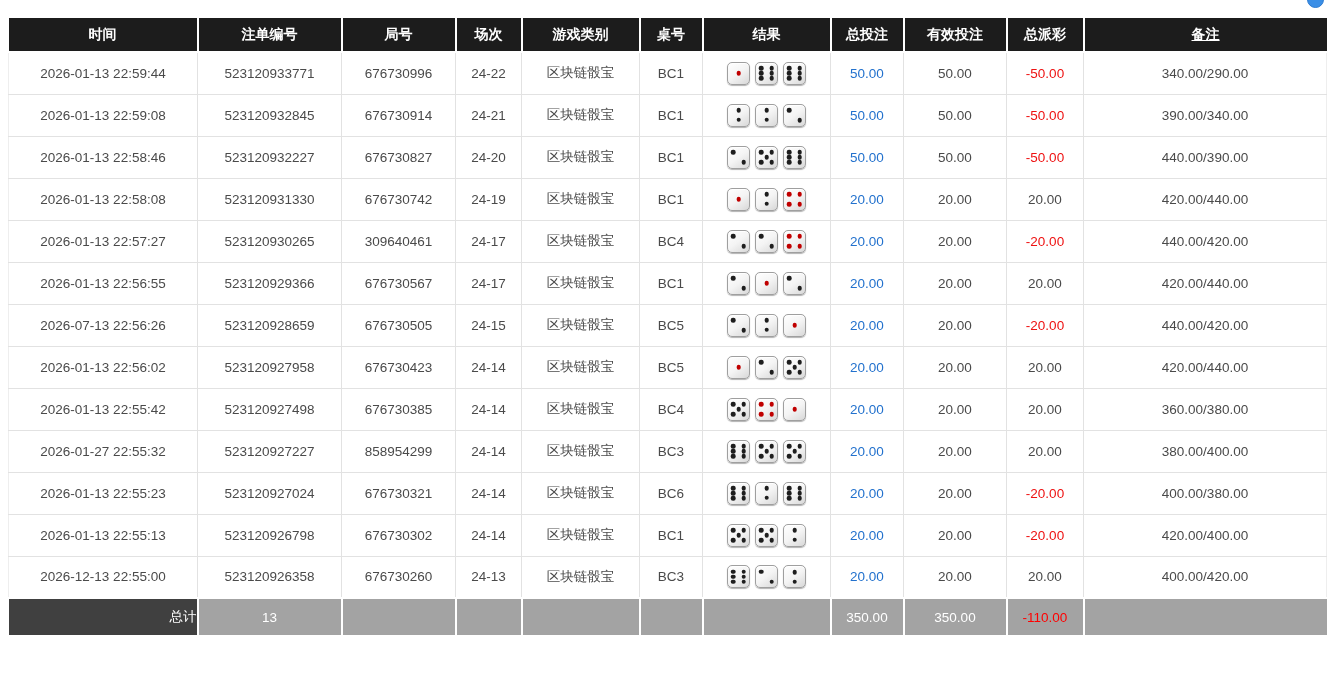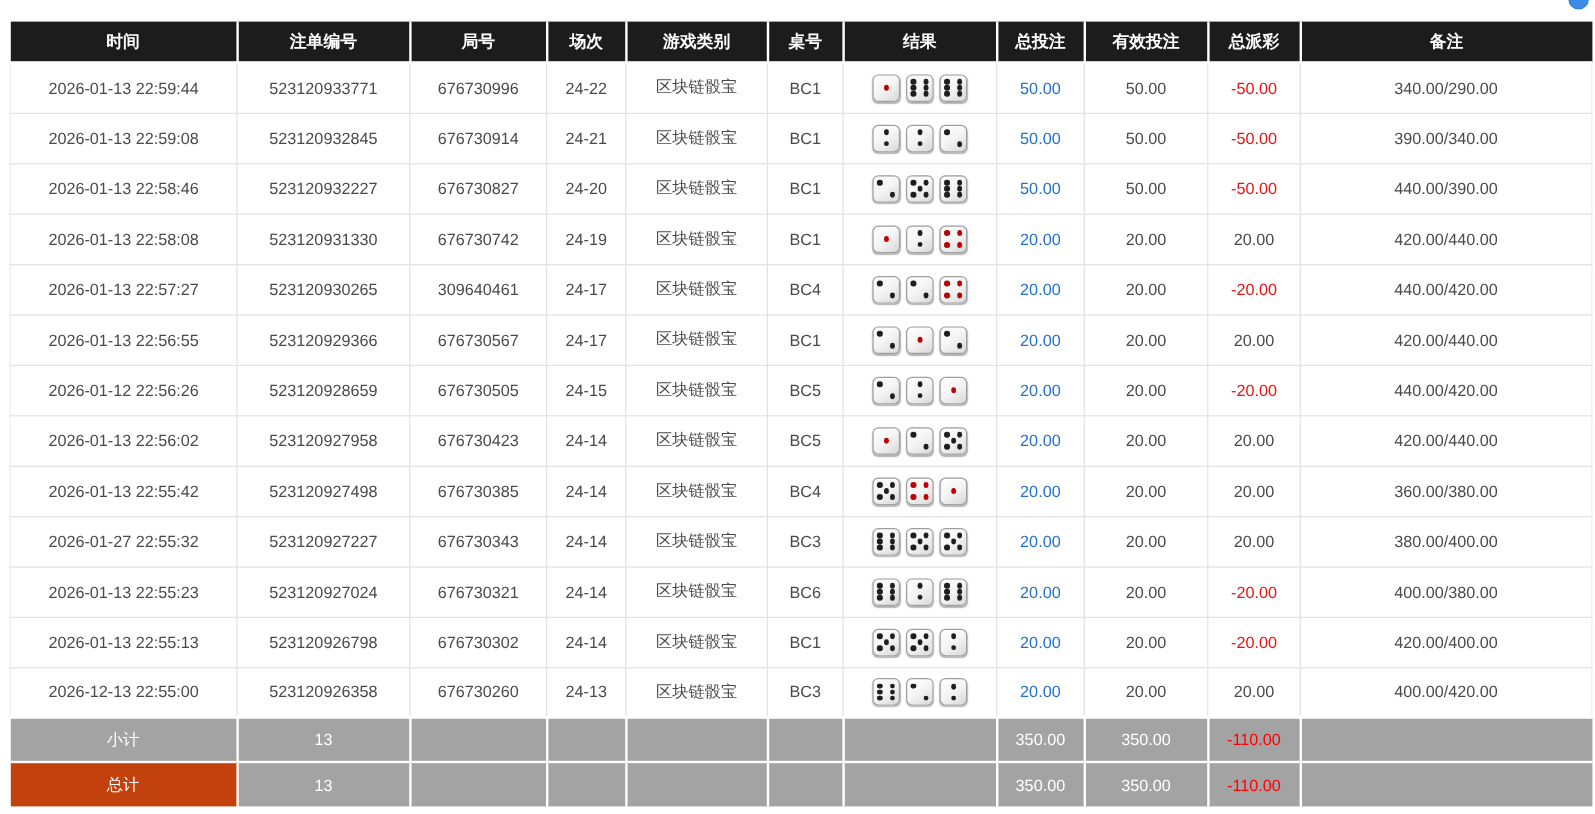--- a/index.html
+++ b/index.html
@@ -29,21 +29,21 @@
   thead th {
     background: #1c1c1c;
     color: #ffffff;
     font-weight: bold;
     font-size: 14px;
     height: 34px;
     text-align: center;
     border-right: 2px solid #ffffff;
     border-bottom: 2px solid #ffffff;
   }
-  thead th:last-child { border-right: none; }
+  thead th:last-child { border-right: none; text-decoration: underline; }
   tbody td {
     height: 42px;
     text-align: center;
     color: #4a4a4a;
     background: #ffffff;
     border: 1px solid #e2e2e2;
     white-space: nowrap;
     overflow: hidden;
   }
   tbody tr td:first-child { border-left: 1px solid #eeeeee; }
@@ -301,21 +301,21 @@
               <span class="pip br" style="background: rgb(30, 30, 30);"></span>
             </span>
           </span>
         </td>
         <td><span class="bet-blue" style="color: rgb(34, 113, 205);">20.00</span></td>
         <td>20.00</td>
         <td>20.00</td>
         <td>420.00/440.00</td>
       </tr>
       <tr>
-        <td>2026-01-12 22:56:26</td>
+        <td>2026-07-13 22:56:26</td>
         <td>523120928659</td>
         <td>676730505</td>
         <td>24-15</td>
         <td>区块链骰宝</td>
         <td>BC5</td>
         <td>
           <span class="dice-wrap">
             <span class="die">
               <span class="pip tl" style="background: rgb(30, 30, 30);"></span>
               <span class="pip br" style="background: rgb(30, 30, 30);"></span>
@@ -392,21 +392,21 @@
           </span>
         </td>
         <td><span class="bet-blue" style="color: rgb(34, 113, 205);">20.00</span></td>
         <td>20.00</td>
         <td>20.00</td>
         <td>360.00/380.00</td>
       </tr>
       <tr>
         <td>2026-01-27 22:55:32</td>
         <td>523120927227</td>
-        <td>676730343</td>
+        <td>858954299</td>
         <td>24-14</td>
         <td>区块链骰宝</td>
         <td>BC3</td>
         <td>
           <span class="dice-wrap">
             <span class="die">
               <span class="pip tl" style="background: rgb(30, 30, 30);"></span>
               <span class="pip tr" style="background: rgb(30, 30, 30);"></span>
               <span class="pip ml" style="background: rgb(30, 30, 30);"></span>
               <span class="pip mr" style="background: rgb(30, 30, 30);"></span>
@@ -532,39 +532,26 @@
           </span>
         </td>
         <td><span class="bet-blue" style="color: rgb(34, 113, 205);">20.00</span></td>
         <td>20.00</td>
         <td>20.00</td>
         <td>400.00/420.00</td>
       </tr>
     </tbody>
   <tfoot>
       <tr>
-        <td style="background: rgb(163, 163, 163);">小计</td>
+        <td style="background: #404040; text-align: right;">总计</td>
         <td style="background: rgb(163, 163, 163);">13</td>
         <td style="background: rgb(163, 163, 163);"></td>
         <td style="background: rgb(163, 163, 163);"></td>
         <td style="background: rgb(163, 163, 163);"></td>
         <td style="background: rgb(163, 163, 163);"></td>
         <td style="background: rgb(163, 163, 163);"></td>
         <td style="background: rgb(163, 163, 163);">350.00</td>
         <td style="background: rgb(163, 163, 163);">350.00</td>
         <td style="background: rgb(163, 163, 163); color: rgb(255, 0, 0);">-110.00</td>
         <td style="background: rgb(163, 163, 163);"></td>
       </tr>
-      <tr>
-        <td style="background: #c2410c;">总计</td>
-        <td style="background: rgb(163, 163, 163);">13</td>
-        <td style="background: rgb(163, 163, 163);"></td>
-        <td style="background: rgb(163, 163, 163);"></td>
-        <td style="background: rgb(163, 163, 163);"></td>
-        <td style="background: rgb(163, 163, 163);"></td>
-        <td style="background: rgb(163, 163, 163);"></td>
-        <td style="background: rgb(163, 163, 163);">350.00</td>
-        <td style="background: rgb(163, 163, 163);">350.00</td>
-        <td style="background: rgb(163, 163, 163); color: rgb(255, 0, 0);">-110.00</td>
-        <td style="background: rgb(163, 163, 163);"></td>
-      </tr>
     </tfoot>
 </table>
 
 </body></html>

